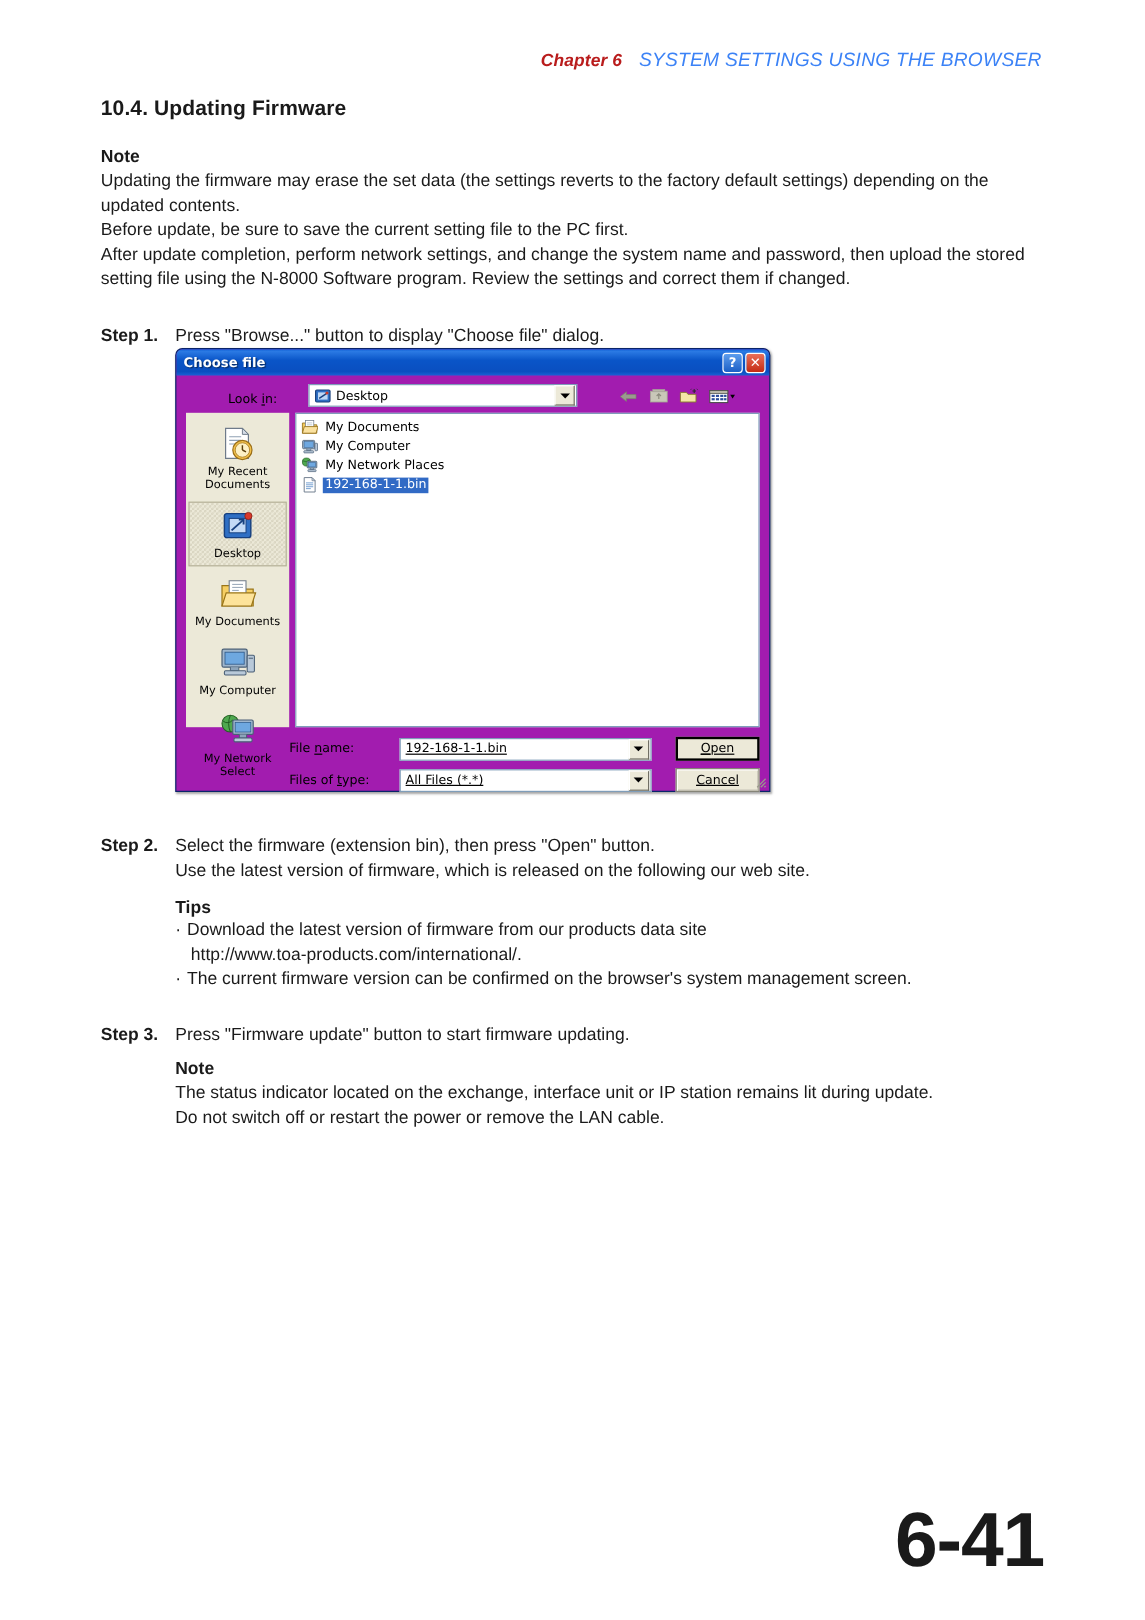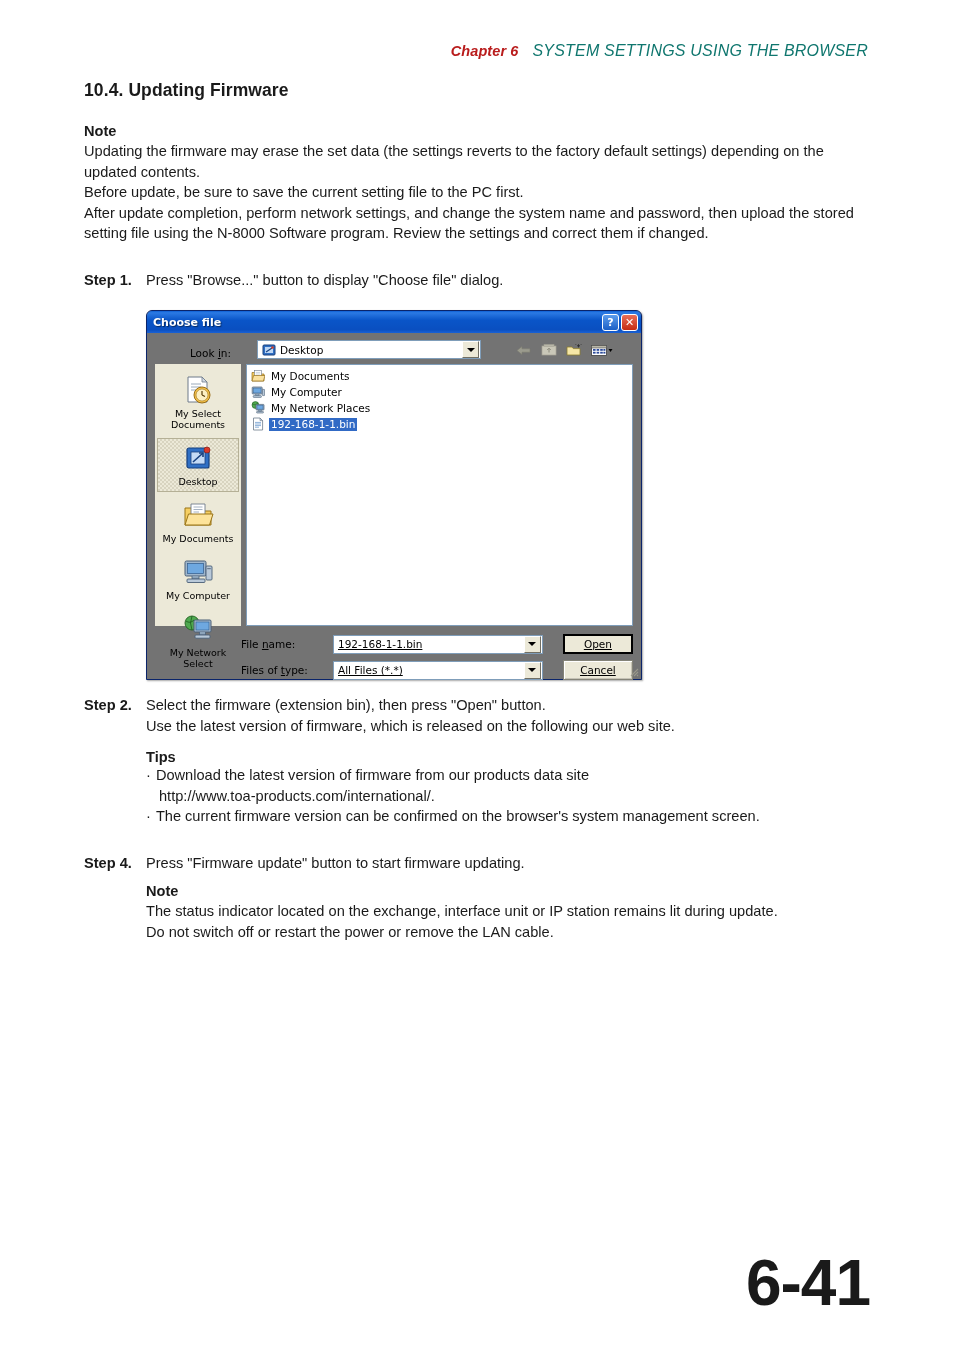--- a/index.html
+++ b/index.html
@@ -29,21 +29,21 @@
   .chapter-label {
     font-size: 14.5px;
     font-weight: bold;
     font-style: italic;
     color: #b91c1c;
     letter-spacing: .1px;
   }
   .chapter-title {
     font-size: 16px;
     font-style: italic;
-    color: #0f766e;
+    color: #3b82f6;
     letter-spacing: .2px;
   }
 
   
   .content {
     position: absolute;
     left: 84px;
     top: 80px;
     width: 786px;
   }
@@ -101,24 +101,24 @@
     bottom: 30px;
     font-size: 64px;
     font-weight: bold;
     letter-spacing: -1px;
   }
 
   
   .xp-dialog {
     position: absolute;
     left: 146px;
-    top: 310px;
+    top: 290px;
     width: 496px;
     height: 370px;
-    background: #737373;
+    background: #a21caf;
     border: 1px solid #0a246a;
     border-radius: 6px 6px 0 0;
     box-sizing: border-box;
     font-family: "DejaVu Sans", sans-serif;
     font-size: 10px;
     color: #000;
     box-shadow: 1px 1px 2px rgba(0,0,0,.35);
   }
   .xp-titlebar {
     height: 22px;
@@ -369,21 +369,21 @@
     </div>
     <div class="bullet">
       <span class="bullet-dot">·</span>
       <span class="bullet-text">The current firmware version can be confirmed on the browser's system management screen.</span>
     </div>
   </div>
 
   <div class="gap-md"></div>
 
   <div class="step">
-    <span class="step-label">Step 4.</span>
+    <span class="step-label">Step 3.</span>
     <span class="step-body">Press "Firmware update" button to start firmware updating.</span>
   </div>
 
   <div class="indent">
     <div class="sub-head" style="margin-top:10px">Note</div>
     <p class="para">The status indicator located on the exchange, interface unit or IP station remains lit during update.</p>
     <p class="para">Do not switch off or restart the power or remove the LAN cable.</p>
   </div>
 
 </div>
@@ -468,21 +468,21 @@
             <g stroke="#8fa0b3" stroke-width=".9">
               <path d="M9 9 H19"></path>
                 <path d="M9 12 H19"></path>
                 <path d="M9 15 H15"></path>
             </g>
             <circle cx="20" cy="20" r="8" fill="#f3c14a" stroke="#9a6e17" stroke-width="1"></circle>
             <circle cx="20" cy="20" r="6" fill="#fdf0c4" stroke="#9a6e17" stroke-width=".6"></circle>
             <path d="M20 20 L20 16 M20 20 L23 21.5" stroke="#5a3f0c" stroke-width="1.2" fill="none"></path>
           </svg>
         </div>
-        <div class="place-label" style="white-space:pre-line">My Select
+        <div class="place-label" style="white-space:pre-line">My Recent
 Documents</div>
       </div>
 
       <div class="place-item selected">
         <div class="place-icon">
           <svg width="30" height="28" viewBox="0 0 30 28">
             <rect x="4" y="4" width="22" height="20" rx="2" fill="#2f6fc4" stroke="#17407f" stroke-width="1.2"></rect>
             <rect x="8" y="8" width="14" height="12" fill="#c3daf6" stroke="#17407f" stroke-width=".8"></rect>
             <path d="M10 18 L20 9" stroke="#17407f" stroke-width="1.6" fill="none"></path>
             <path d="M16 9 L20 9 L20 13" stroke="#17407f" stroke-width="1.6" fill="none"></path>

